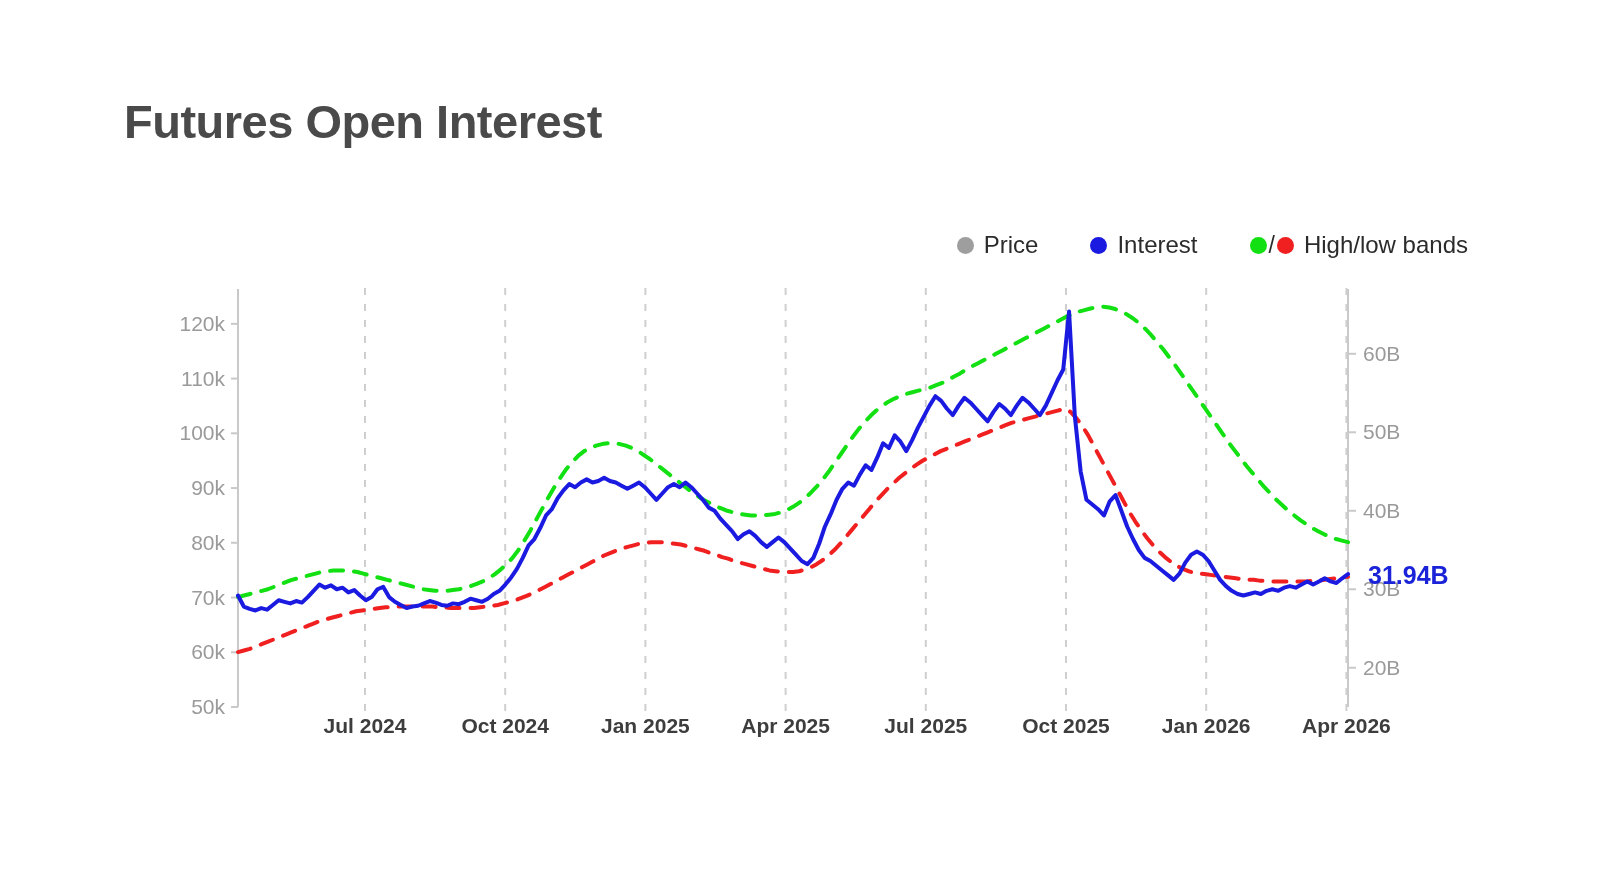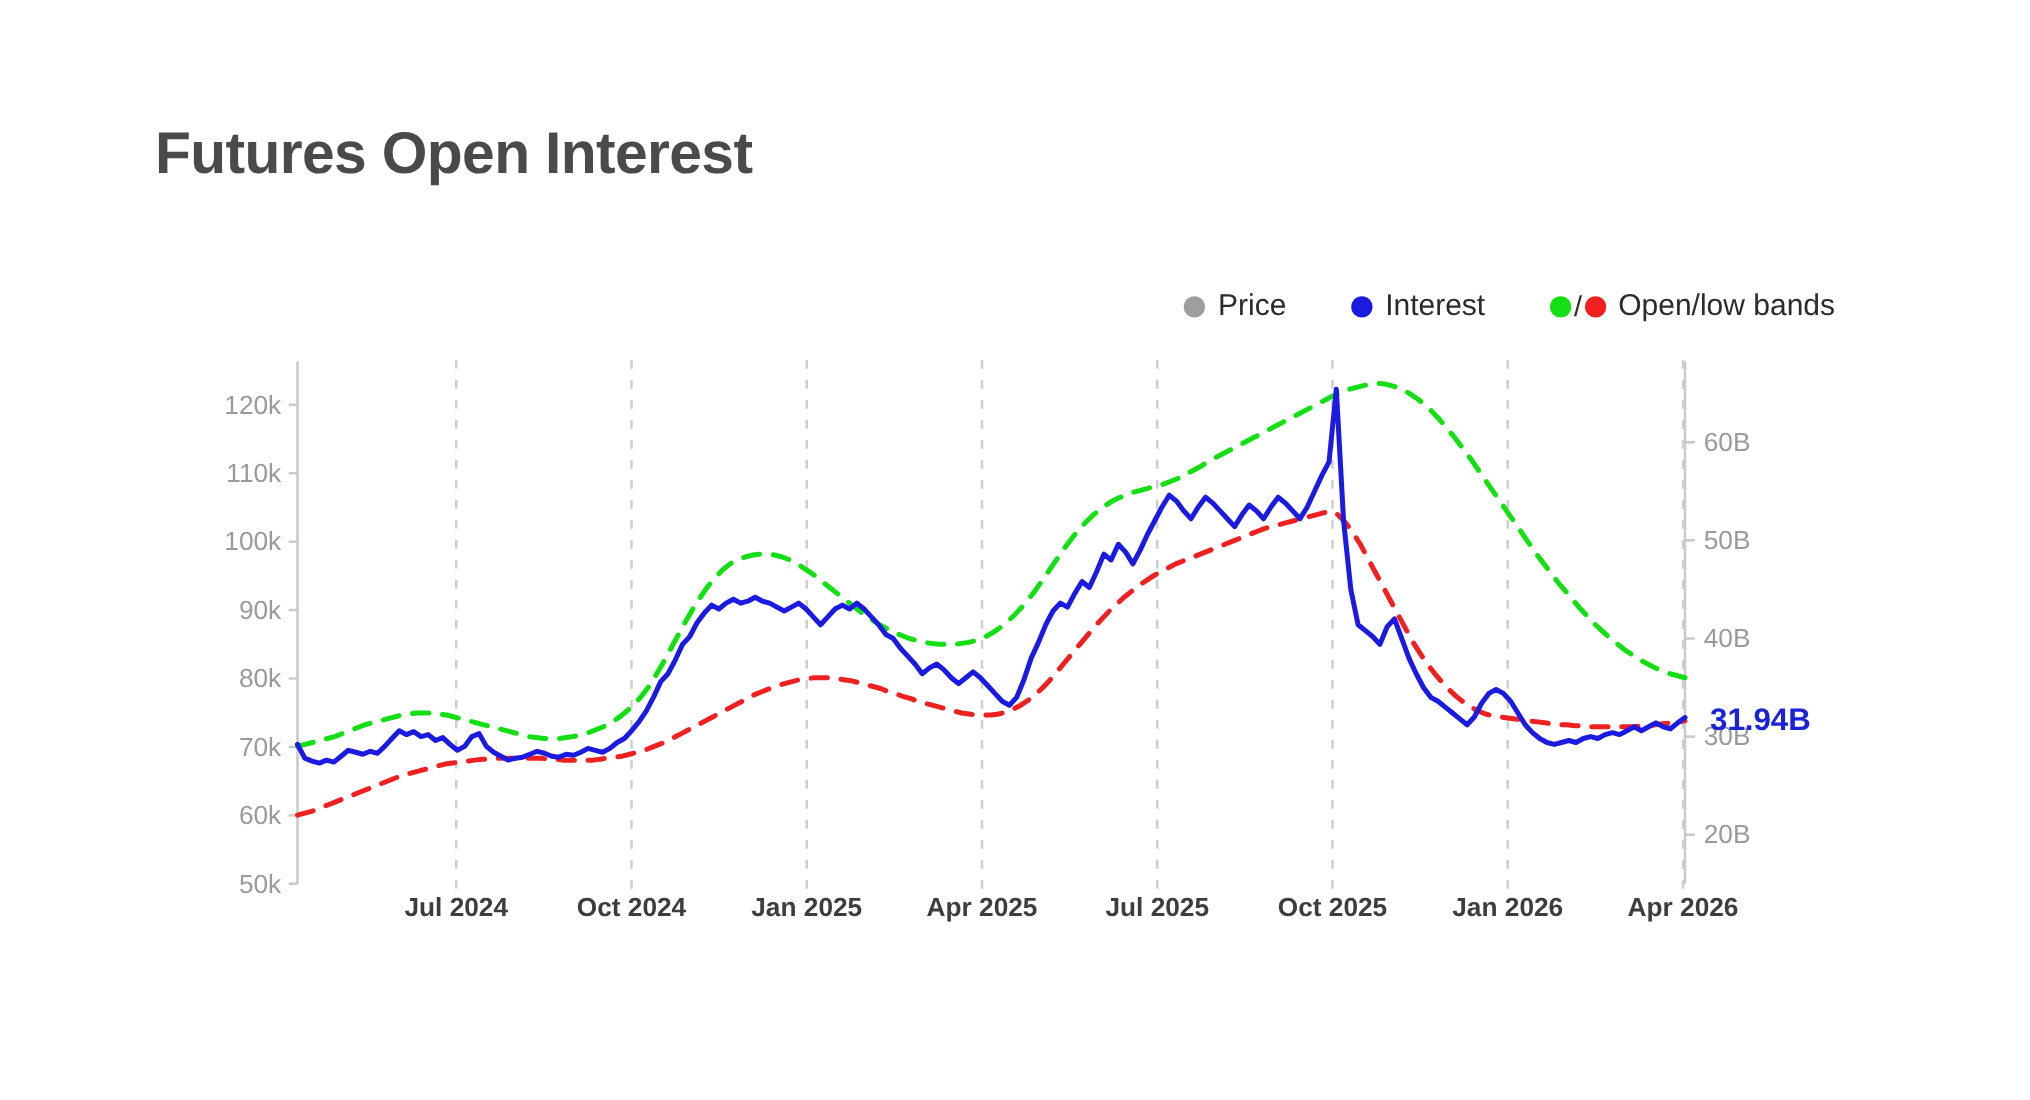--- a/index.html
+++ b/index.html
@@ -112,21 +112,21 @@
     <div class="legend-item">
       <span class="legend-dot" style="background:#1a1ae0"></span>
       <span>Interest</span>
     </div>
     <div class="legend-item">
       <span class="legend-dualdot">
         <span class="legend-dot" style="background:#12e012"></span>
         <span class="legend-slash">/</span>
         <span class="legend-dot" style="background:#f02020"></span>
       </span>
-      <span>Open/low bands</span>
+      <span>High/low bands</span>
     </div>
   </div>
 
   <div class="plot-wrap">
     <svg class="plot" id="plot-svg" width="1624" height="880">
         <line x1="222" y1="289" x2="222" y2="707" stroke="#c9c9c9" stroke-width="2"></line>
         <line x1="1332" y1="289" x2="1332" y2="707" stroke="#c9c9c9" stroke-width="2"></line>
         <line x1="215" y1="707" x2="222" y2="707" stroke="#c9c9c9" stroke-width="2"></line>
         <text x="209" y="714" text-anchor="end" class="axis-label">50k</text>
         <line x1="215" y1="652.2631578947369" x2="222" y2="652.2631578947369" stroke="#c9c9c9" stroke-width="2"></line>

